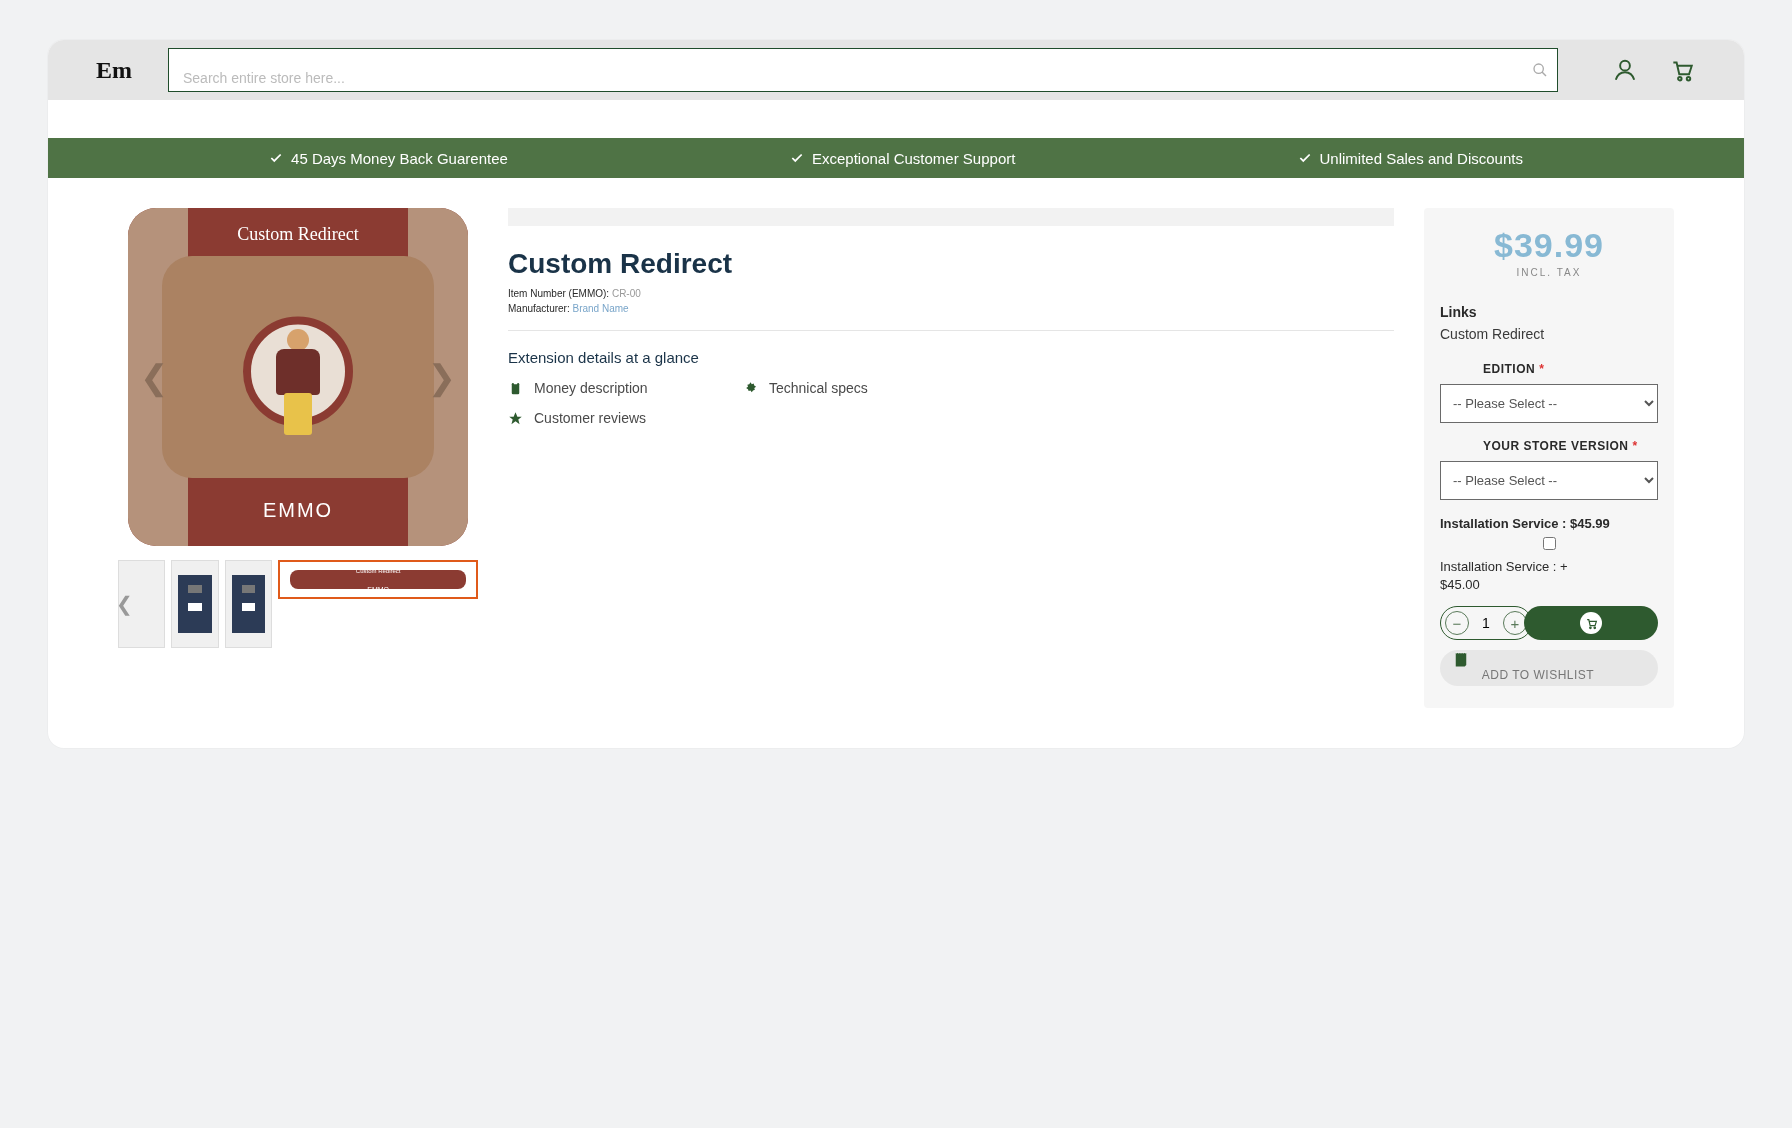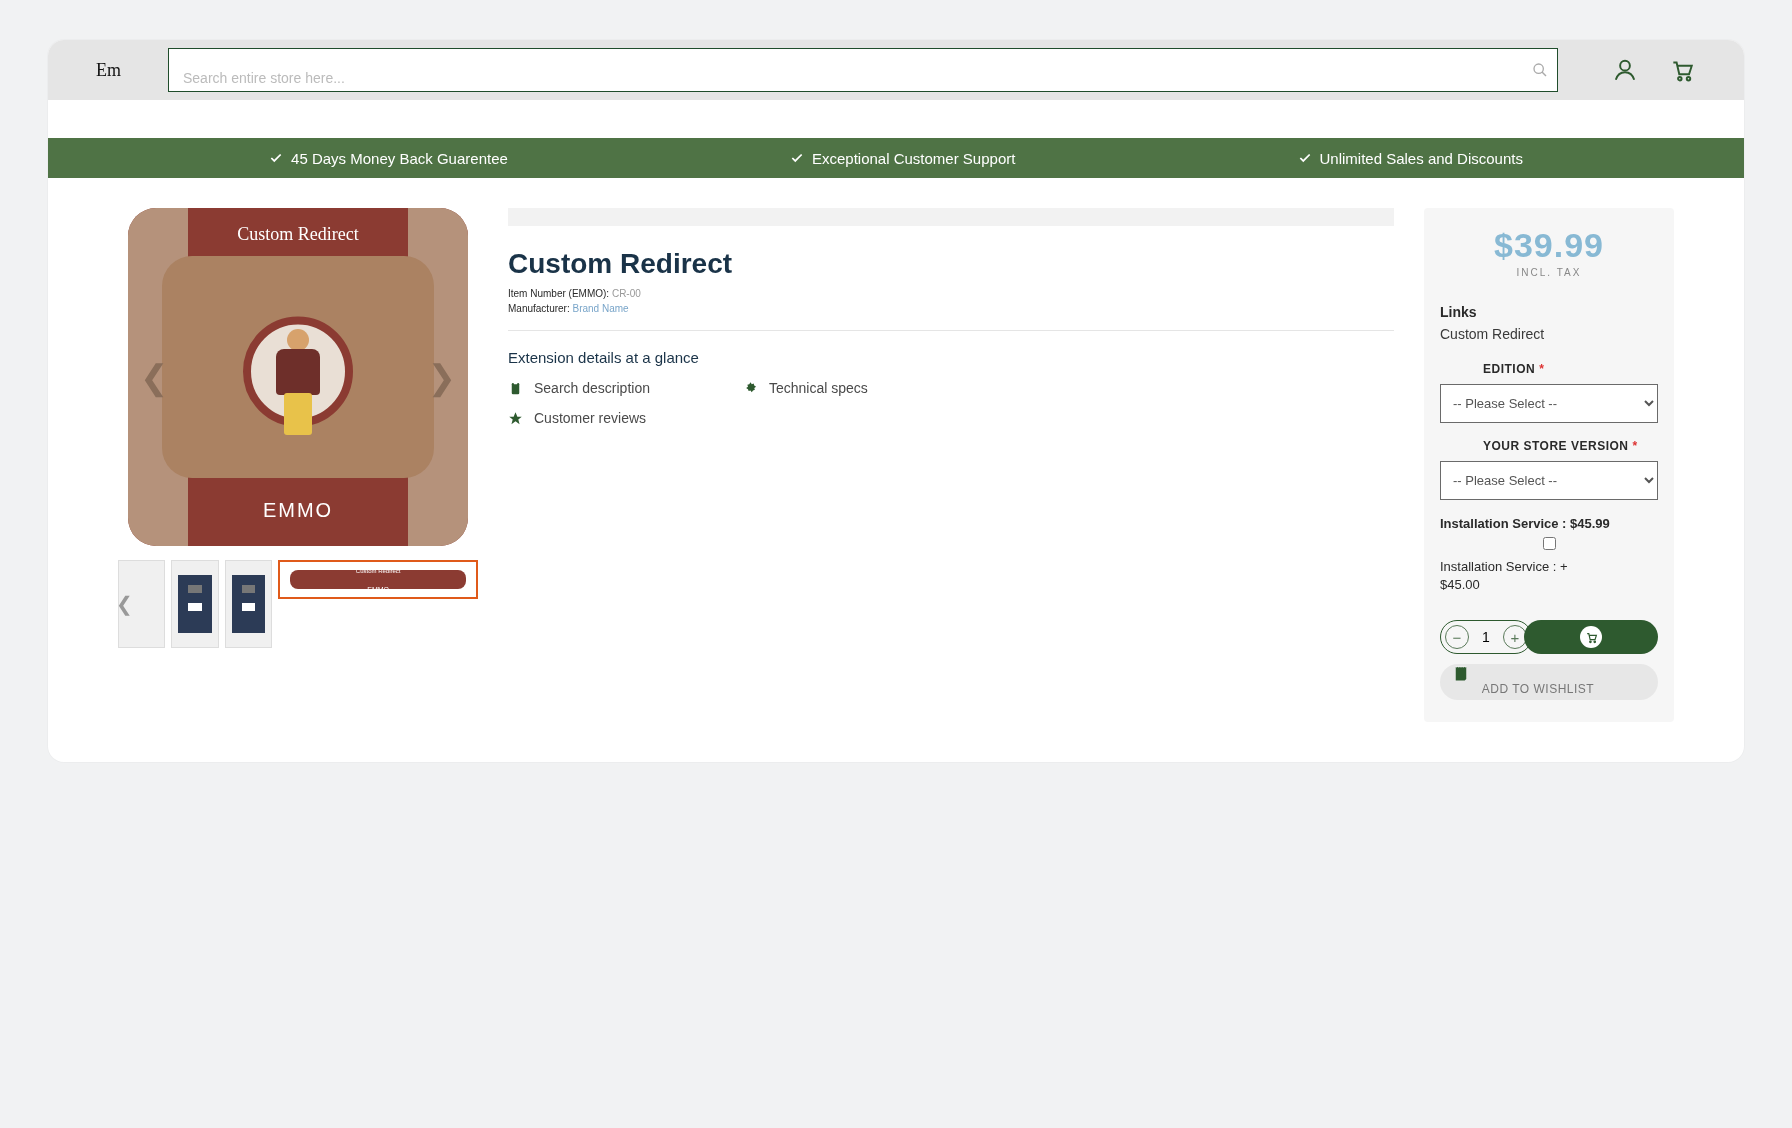--- a/index.html
+++ b/index.html
@@ -1,20 +1,20 @@
 <!DOCTYPE html>
 <html><head>
 <meta charset="utf-8">
 <style>
   * { box-sizing: border-box; margin: 0; padding: 0; }
   body { font-family: -apple-system, BlinkMacSystemFont, "Segoe UI", Arial, sans-serif; background: #f1f2f3; }
   .page-wrap { background:#fff; border-radius:16px; margin:40px 48px; overflow:hidden; box-shadow:0 0 0 1px rgba(0,0,0,0.02);}
   
   .header { background:#e5e5e5; height:60px; display:flex; align-items:center; padding:0 48px 0 48px; gap:24px;}
-  .logo { font-family: Georgia, "Times New Roman", serif; font-size:18px; font-weight:normal; color:#111; width:48px;}
+  .logo { font-family: Georgia, "Times New Roman", serif; font-size:24px; font-weight:bold; color:#111; width:48px;}
   .search-box { flex:1; position:relative;}
   .search-box input { width:100%; height:44px; border:1.5px solid #204d2c; background:#fff; padding:16px 40px 0 14px; font-size:14px; color:#6d28d9;}
   .search-box input::placeholder{color:#bbb;}
   .search-icon-wrap { position:absolute; right:10px; top:50%; transform:translateY(-50%); color:#aaa;}
   .hdr-icons{ display:flex; gap:30px; margin-left:30px;}
   .hdr-icn { color:#2e5a2f; }
   .navspacer{height:38px;background:#fff;}
   
   .benefits { background:#4f7345; color:#fff; height:40px; display:flex; align-items:center; justify-content:space-around; padding:0 80px;}
   .benefit { display:flex; align-items:center; gap:8px; font-size:15px;}
@@ -61,21 +61,21 @@
   .buy-col{width:250px;background:#f6f6f6;border-radius:4px;padding:18px 16px 22px;align-self:flex-start;}
   .price{font-size:34px;font-weight:700;color:#88b9d4;text-align:center;letter-spacing:1px;}
   .taxline{font-size:10px;letter-spacing:2px;text-align:center;color:#888;margin-top:2px;margin-bottom:26px;}
   .sec-label{font-weight:700;font-size:14px;color:#2a2a2a;margin-bottom:6px;}
   .sec-val{font-size:14px;color:#3a3a3a;margin-bottom:20px;}
   .fld-label{font-size:12px;font-weight:700;letter-spacing:0.5px;color:#2a2a2a;margin-bottom:8px;margin-left:43px;}
   .fld-label .req{color:#d33;margin-left:4px;}
   .sel{width:100%;height:39px;border:1px solid #6a6a6a;background:#fff;font-size:13px;padding:0 8px;margin-bottom:16px;color:#555;}
   .inst-line{font-size:13px;font-weight:700;color:#2a2a2a;margin-bottom:6px;}
   .inst-chk{display:block;margin:0 auto 8px;}
-  .inst-txt{font-size:13px;color:#2a2a2a;margin-bottom:26px;line-height:1.4;}
+  .inst-txt{font-size:13px;color:#2a2a2a;margin-bottom:12px;line-height:1.4;}
   .qty-row{display:flex;align-items:center;gap:0;margin-bottom:10px;}
   .qty-wrap{display:flex;align-items:center;border:1.5px solid #2e5a2f;border-radius:18px;height:34px;padding:0 4px;}
   .qty-btn{width:24px;height:24px;border:1.5px solid #5a7a5a;border-radius:50%;background:none;display:flex;align-items:center;justify-content:center;cursor:pointer;color:#5a7a5a;font-size:15px;}
   .qty-input{width:34px;border:none;text-align:center;font-size:14px;background:transparent;}
   .addcart{flex:1;height:34px;background:#2e5a2f;border:none;border-radius:18px;margin-left:-8px;display:flex;align-items:center;justify-content:center;cursor:pointer;}
   .addcart .cic{width:22px;height:22px;border-radius:50%;background:#fff;display:flex;align-items:center;justify-content:center;color:#2e5a2f;}
   .wish-btn{width:100%;height:36px;border:none;border-radius:18px;background:#e7e7e7;color:#777;font-size:12px;letter-spacing:0.5px;display:flex;align-items:center;cursor:pointer;padding:0 10px;flex-direction:column;}
   .wish-ic{width:22px;color:#2e5a2f;margin-right:auto;margin-left:2px;}
   .wish-txt{margin:0 auto;transform:translateX(-11px);}
   svg{display:block;}
@@ -188,21 +188,21 @@
       <div class="hr"></div>
       <div class="glance-h">Extension details at a glance</div>
       <div class="glance">
         <div class="gl-item">
           <span class="ic">
               <svg width="15" height="15" viewBox="0 0 24 24" fill="currentColor">
                 <rect x="6" y="3" width="12" height="18" rx="2"></rect>
                 <rect x="9" y="1" width="6" height="4" rx="1" fill="#fff"></rect>
               </svg>
             </span>
-          <span>Search description</span>
+          <span>Money description</span>
         </div>
         <div class="gl-item">
           <span class="ic">
               <svg width="15" height="15" viewBox="0 0 24 24" fill="currentColor">
                 <circle cx="12" cy="12" r="3" fill="#fff"></circle>
                 <path d="M12 2l2 3 3-1 1 3 3 2-3 2 1 3-3 1-2 3-2-3-3 1-1-3-3-2 3-2-1-3 3-1z"></path>
               </svg>
             </span>
           <span>Technical specs</span>
         </div>

